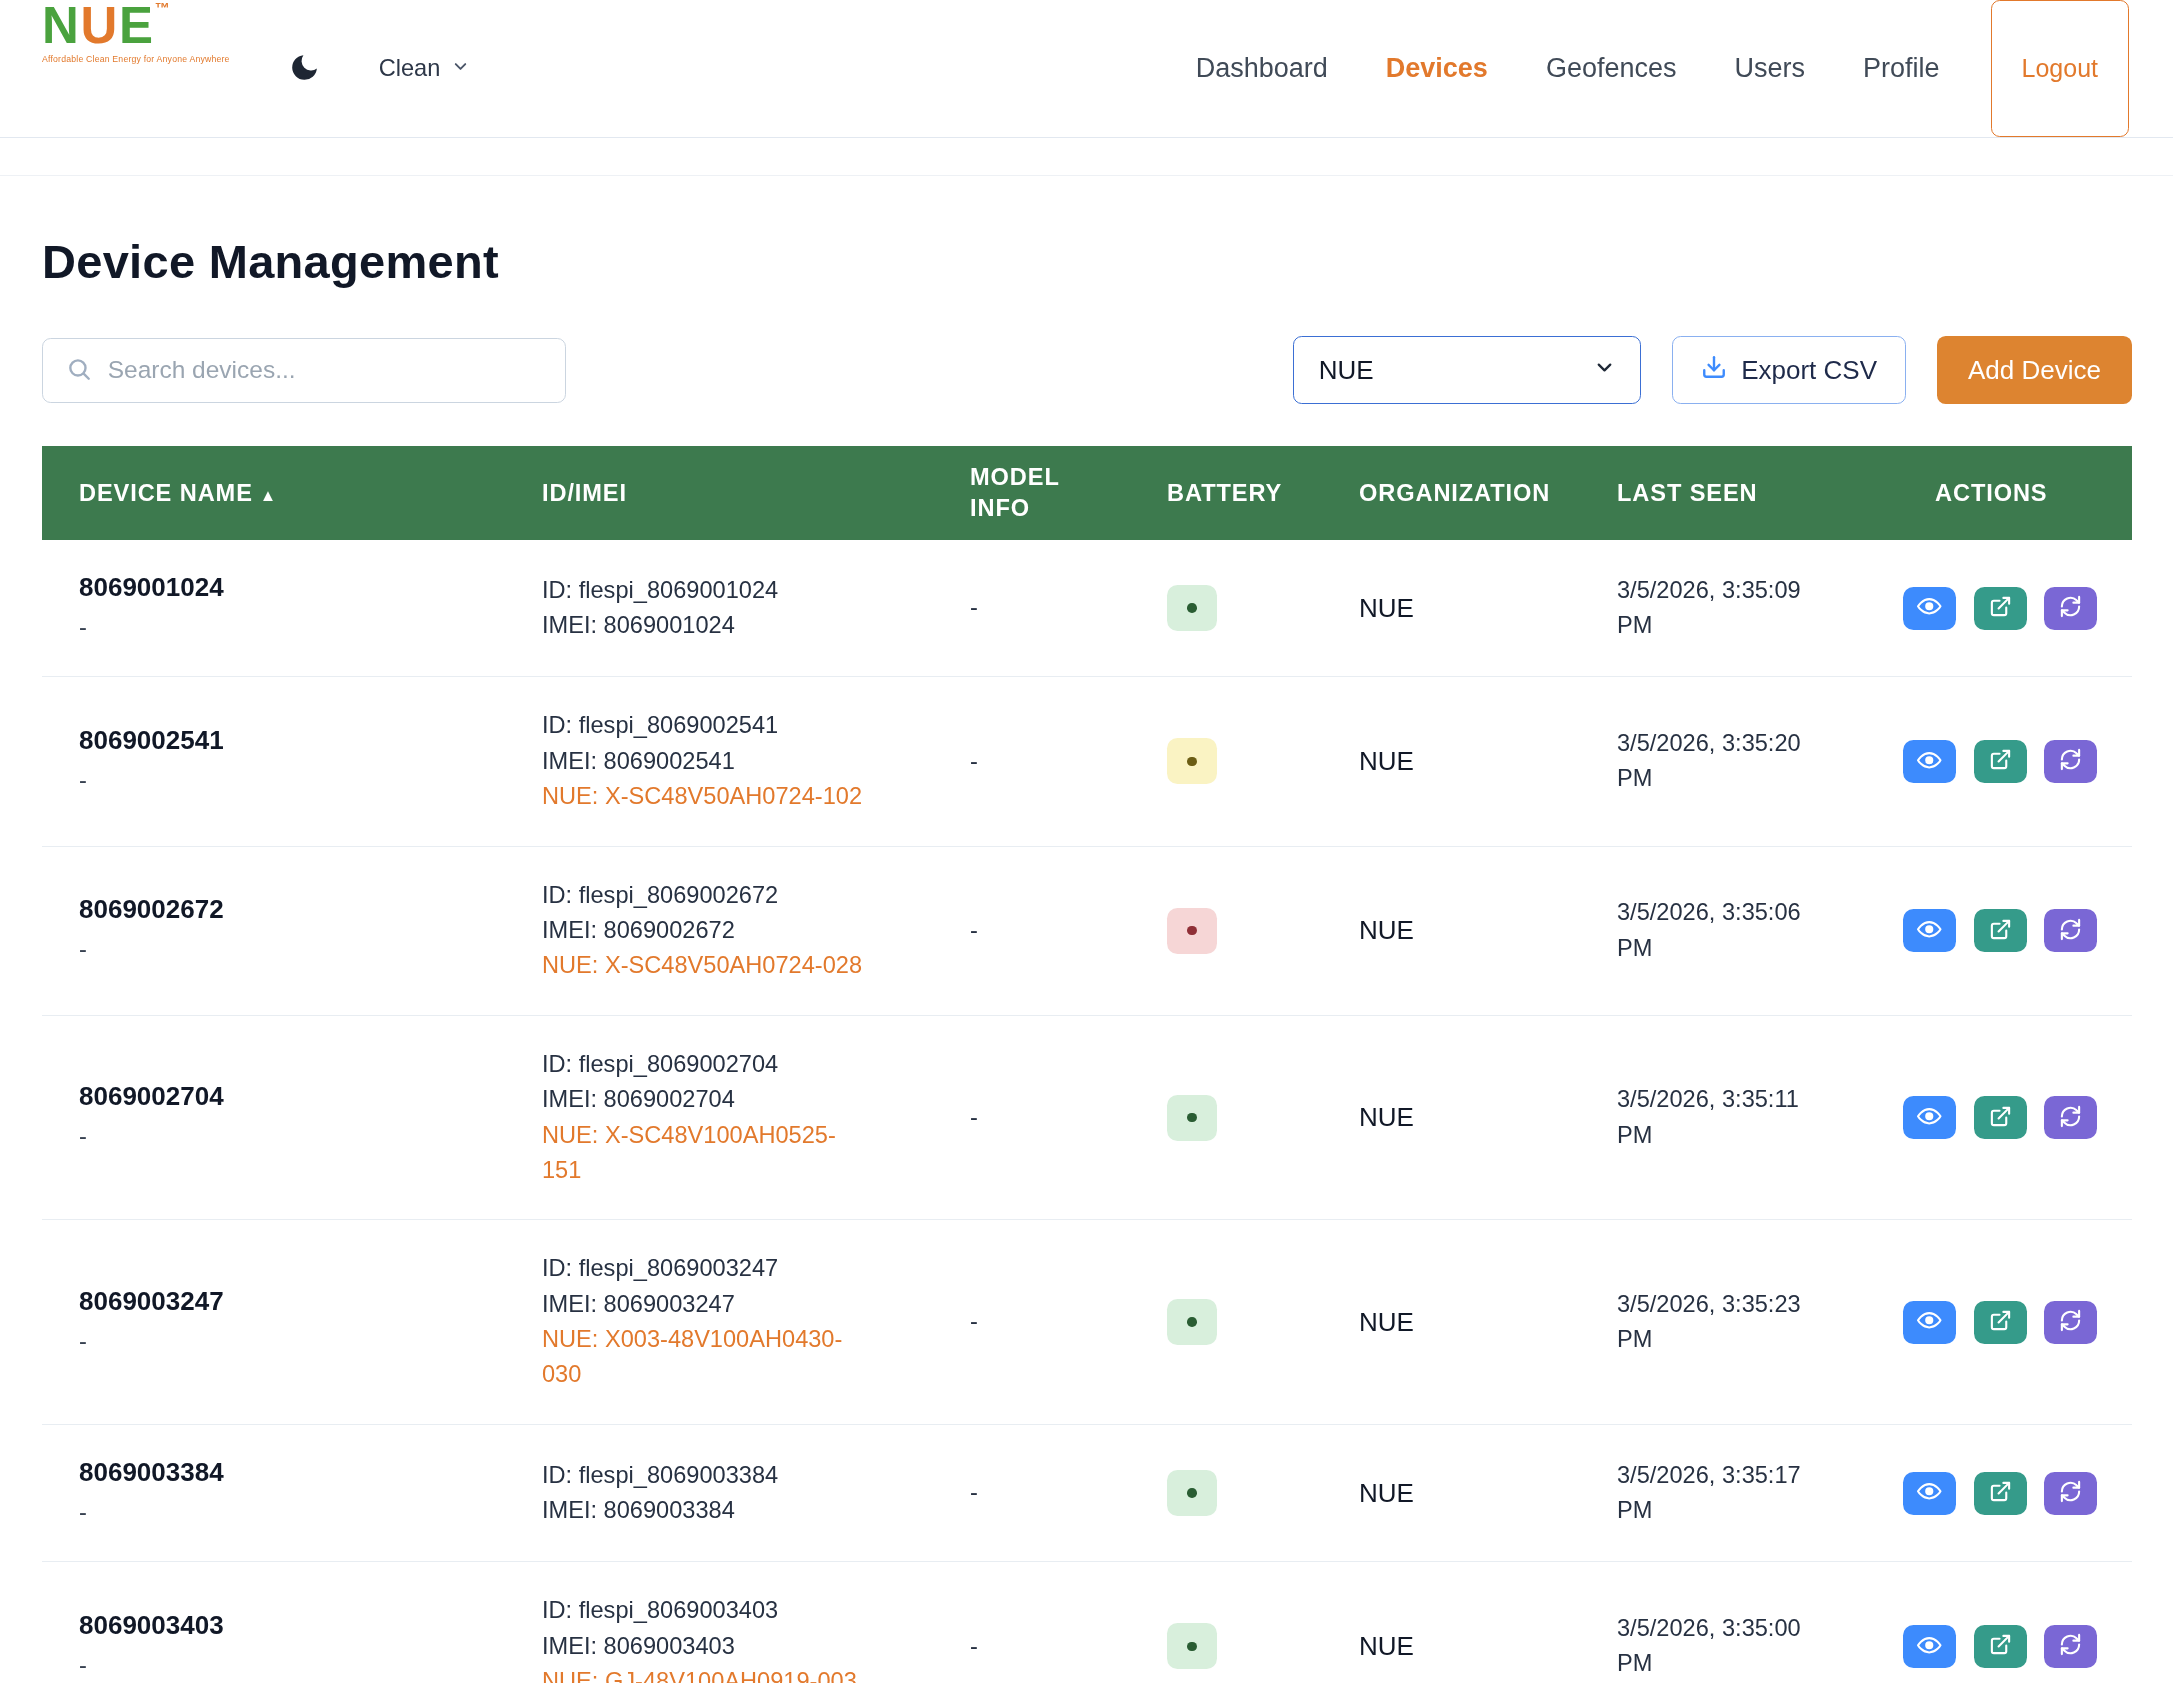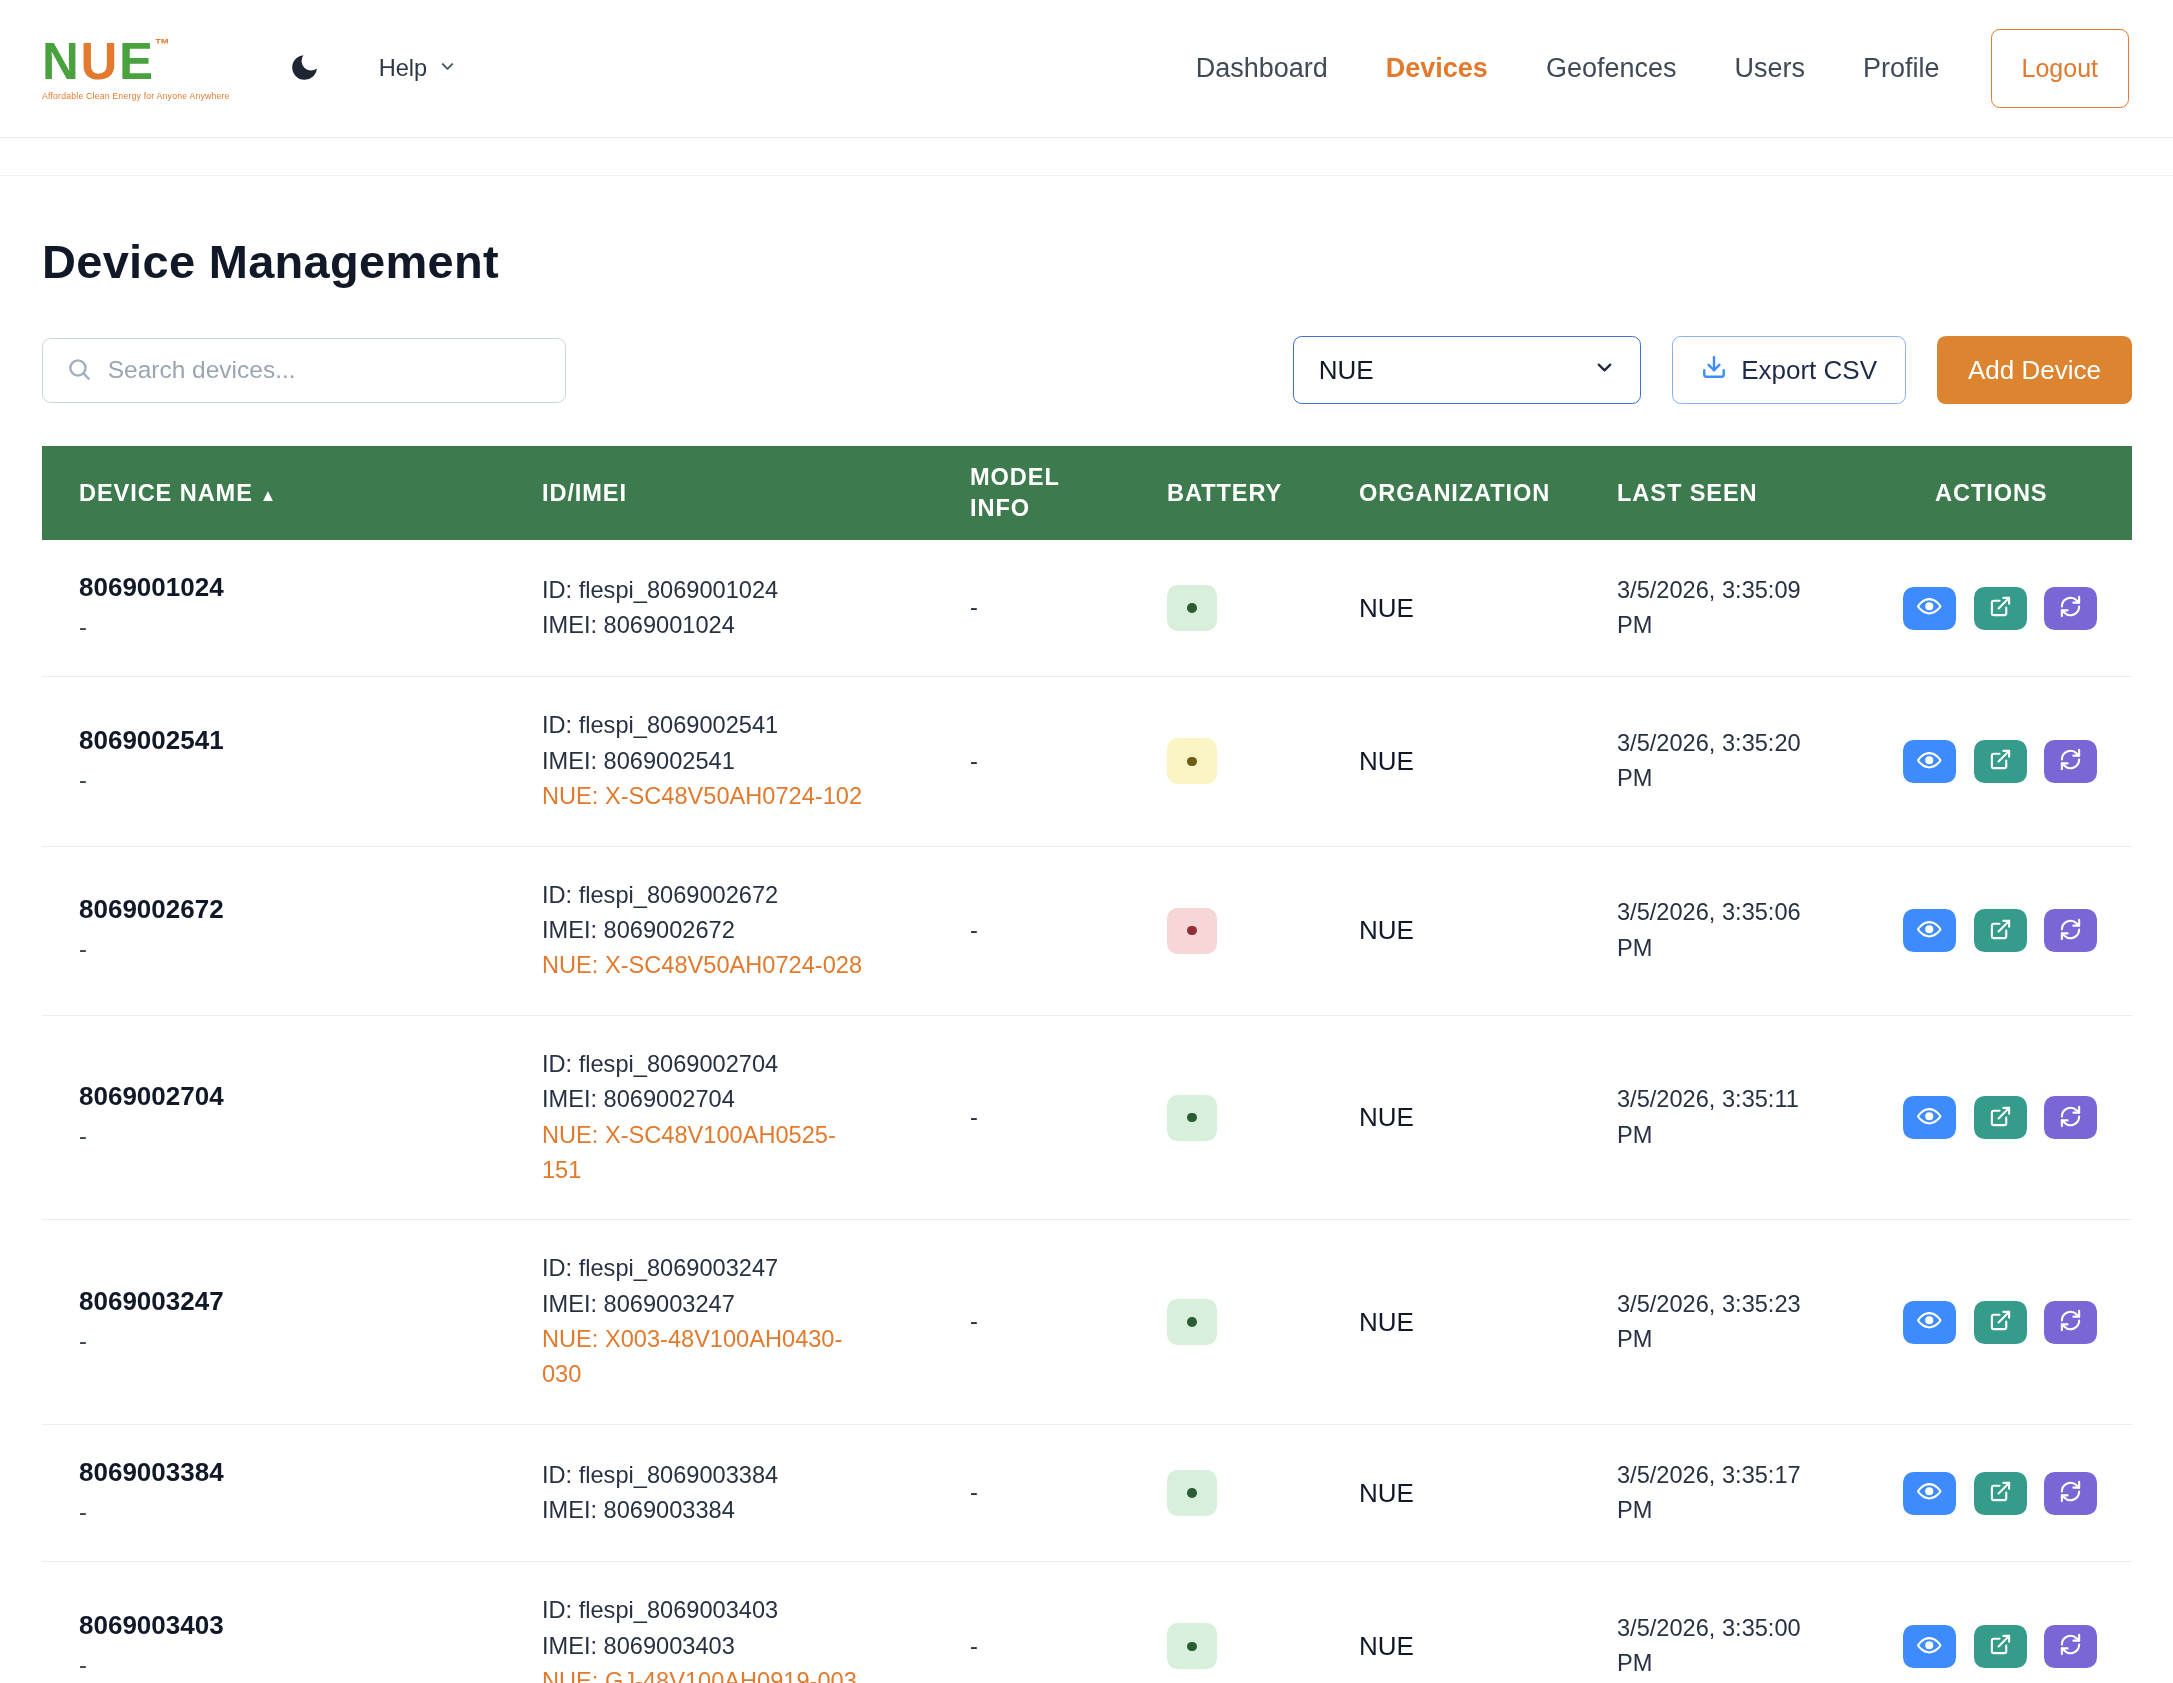--- a/index.html
+++ b/index.html
@@ -7,21 +7,20 @@
   body {
     font-family: "Liberation Sans", sans-serif;
     background: #ffffff;
     color: #1a202c;
   }
 
   
   .navbar {
     height: 138px;
     display: flex;
-    align-items: center;
     padding: 0 45px 0 42px;
     border-bottom: 0.9px solid #e2e8f0;
     background: #fff;
   }
   .logo-block { display: flex; flex-direction: column; line-height: 1; }
   .logo-text { font-size: 51px; font-weight: 900; letter-spacing: 1.7px; }
   .logo-n, .logo-e { color: #4aa23e; }
   .logo-u { color: var(--accent-orange, #e2792c); }
   .logo-tm { font-size: 15px; color: var(--accent-orange, #e2792c); vertical-align: top; font-weight: 700; }
   .tagline { font-size: 8.7px; color: var(--accent-orange, #e2792c); margin-top: 4.4px; letter-spacing: 0.2px; }
@@ -145,21 +144,21 @@
 
   <button class="moon-btn">
     <span>
       <svg width="33" height="33" viewBox="0 0 24 24" fill="currentColor">
           <path d="M21 12.79A9 9 0 1 1 11.21 3 7 7 0 0 0 21 12.79z"></path>
         </svg>
     </span>
   </button>
 
   <button class="help-btn">
-    <span>Help</span>
+    <span>Clean</span>
     <span>
       <svg width="19" height="19" viewBox="0 0 24 24" fill="none" stroke="currentColor" stroke-width="2.4" stroke-linecap="round" stroke-linejoin="round">
           <polyline points="6 9 12 15 18 9"></polyline>
         </svg>
     </span>
   </button>
 
   <nav class="nav-links">
     <button class="nav-link">Dashboard</button>
     <button class="nav-link active">Devices</button>

